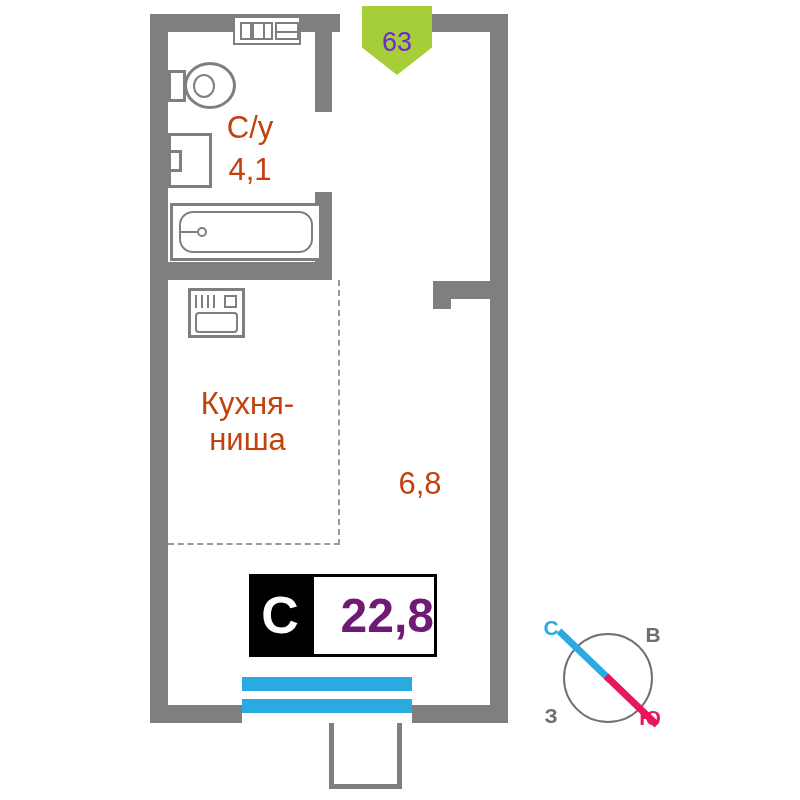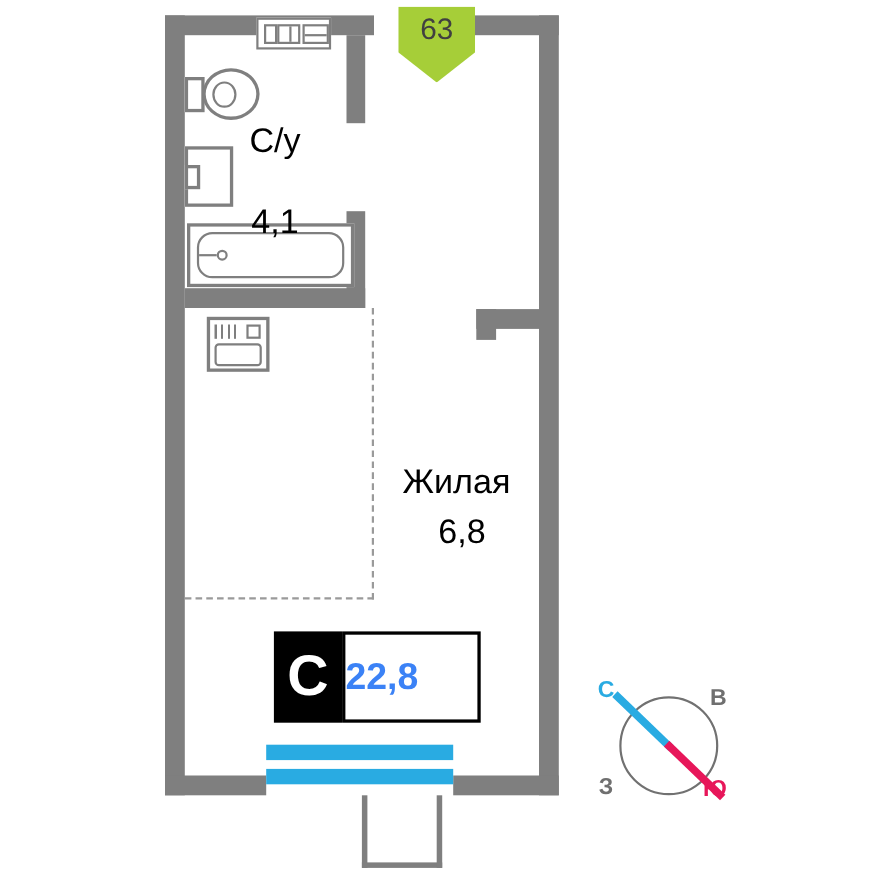--- a/index.html
+++ b/index.html
@@ -2,21 +2,21 @@
 <html><head>
 <meta charset="utf-8">
 <style>
   html,body{margin:0;padding:0;}
   .stage{
     position:relative;width:800px;height:800px;background:#ffffff;overflow:hidden;
     font-family:"Liberation Sans", sans-serif;
   }
   .wall{position:absolute;background:#7f7f7f;}
   .fx{position:absolute;border:3px solid #7f7f7f;background:#fff;box-sizing:border-box;}
-  .lbl{position:absolute;font-size:31px;color:#000000;text-align:center;line-height:36px;}
+  .lbl{position:absolute;font-size:31px;color:#c2410c;text-align:center;line-height:36px;}
 
   
   .vent{left:233px;top:16px;width:68px;height:29px;border-width:2px;}
   .vent-a{position:absolute;left:5px;top:4px;width:8px;height:14px;border:2px solid #7f7f7f;}
   .vent-b{position:absolute;left:17px;top:4px;width:17px;height:14px;border:2px solid #7f7f7f;}
   .vent-b::after{content:"";position:absolute;left:50%;top:0;width:2px;height:100%;background:#7f7f7f;}
   .vent-c{position:absolute;left:40px;top:4px;width:20px;height:14px;border:2px solid #7f7f7f;}
   .vent-c::after{content:"";position:absolute;top:50%;left:0;height:2px;width:100%;background:#7f7f7f;}
 
   
@@ -40,28 +40,28 @@
   .ku-sq{position:absolute;left:33px;top:4px;width:13px;height:13px;border:2px solid #7f7f7f;box-sizing:border-box;}
   .ku-basin{position:absolute;left:4px;top:21px;width:43px;height:21px;border:2px solid #7f7f7f;border-radius:4px;box-sizing:border-box;}
 
   
   .niche{position:absolute;left:168px;top:280px;width:170px;height:263px;
          border-right:2px dashed #9a9a9a;border-bottom:2px dashed #9a9a9a;}
 
   
   .unit-badge{position:absolute;left:362px;top:6px;width:70px;height:69px;background:#a6ce38;
     clip-path:polygon(0 0,100% 0,100% 60%,50% 100%,0 60%);
-    text-align:center;color:#404040;font-size:27px;padding-top:5px;box-sizing:border-box;}
+    text-align:center;color:#6d28d9;font-size:27px;padding-top:21px;box-sizing:border-box;}
 
   
   .total-black{position:absolute;left:249px;top:574px;width:62px;height:83px;background:#000;
     color:#fff;font-size:52px;font-weight:bold;text-align:center;line-height:83px;}
   .total-white{position:absolute;left:311px;top:574px;width:126px;height:83px;background:#fff;
-    border:3px solid #000;box-sizing:border-box;color:#3b82f6;font-size:34px;font-weight:bold;
-    text-align:left;line-height:77px;}
+    border:3px solid #000;box-sizing:border-box;color:#701a75;font-size:48px;font-weight:bold;
+    text-align:right;line-height:77px;}
 
   
   .win-bar{position:absolute;left:242px;width:170px;height:14px;background:#29abe2;}
 
   
   .balcony{position:absolute;left:329px;top:723px;width:73px;height:66px;background:#fff;
     border:5px solid #7f7f7f;border-top:none;box-sizing:border-box;}
 
   
   .compass-letter{position:absolute;font-size:21px;font-weight:bold;text-align:center;width:26px;}
@@ -110,25 +110,26 @@
     <div class="tub-drain"></div>
   </div>
 
   <div class="fx kitchen-unit">
     <div class="ku-rack"></div>
     <div class="ku-sq"></div>
     <div class="ku-basin"></div>
   </div>
 
   <div class="lbl" style="left:200px;top:110px;width:100px;">С/у</div>
-  <div class="lbl" style="left:200px;top:152px;width:100px;margin-top:32px;">4,1</div>
+  <div class="lbl" style="left:200px;top:152px;width:100px;">4,1</div>
 
 
+  <div class="lbl" style="left:180px;top:386px;width:135px;">Кухня-</div>
+  <div class="lbl" style="left:180px;top:422px;width:135px;">ниша</div>
 
-  <div class="lbl" style="left:350px;top:420px;width:130px;">Жилая</div>
   <div class="lbl" style="left:355px;top:466px;width:130px;">6,8</div>
 
   <div class="unit-badge">
     <span>63</span>
   </div>
 
   <div class="total-black">
     <span>С</span>
   </div>
   <div class="total-white">

